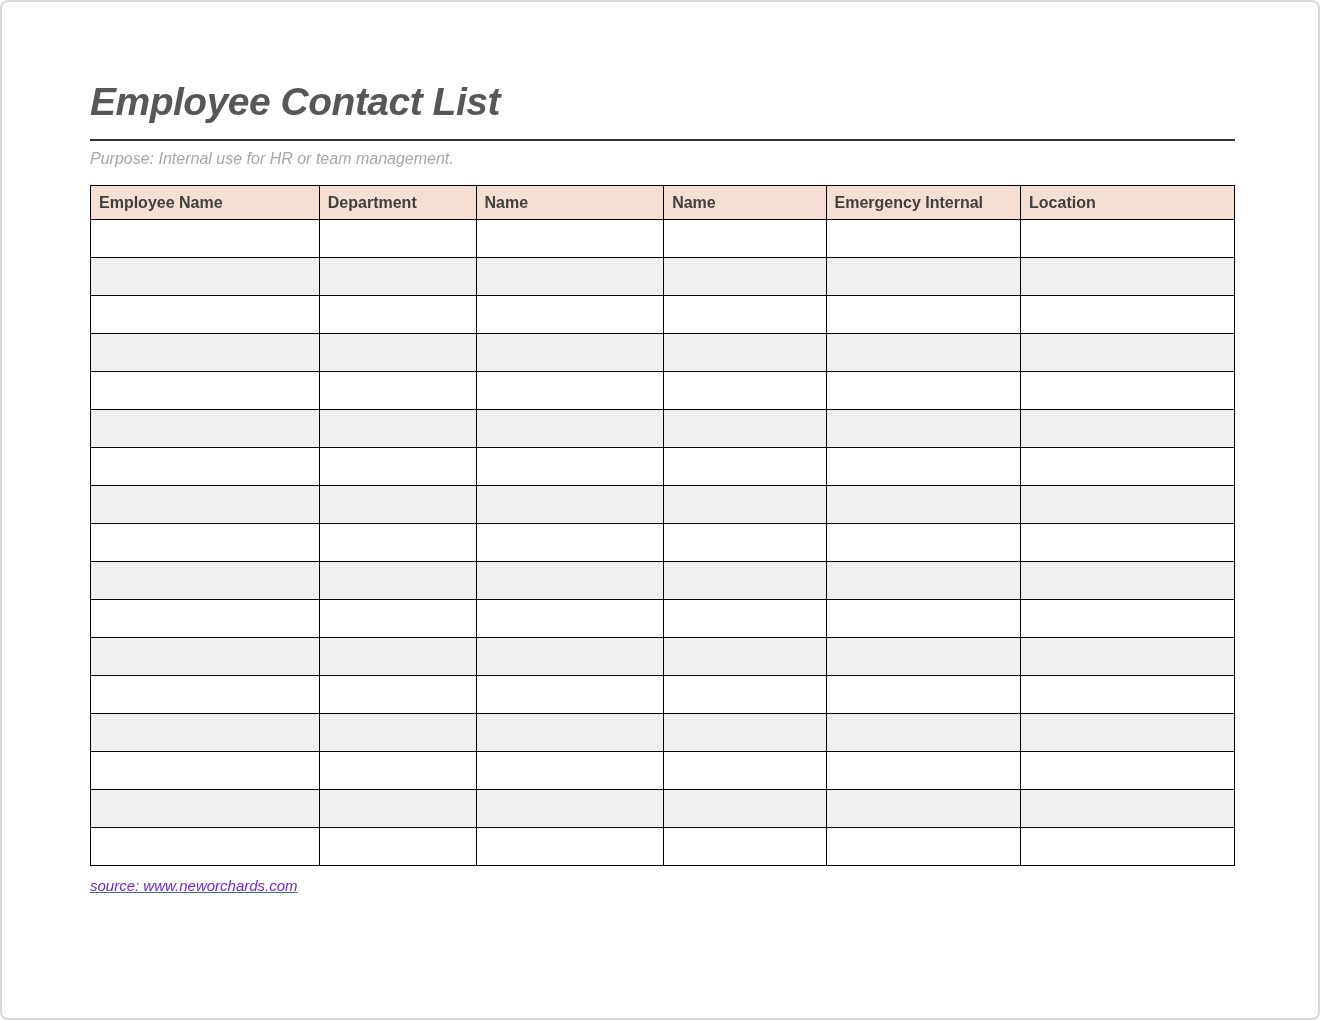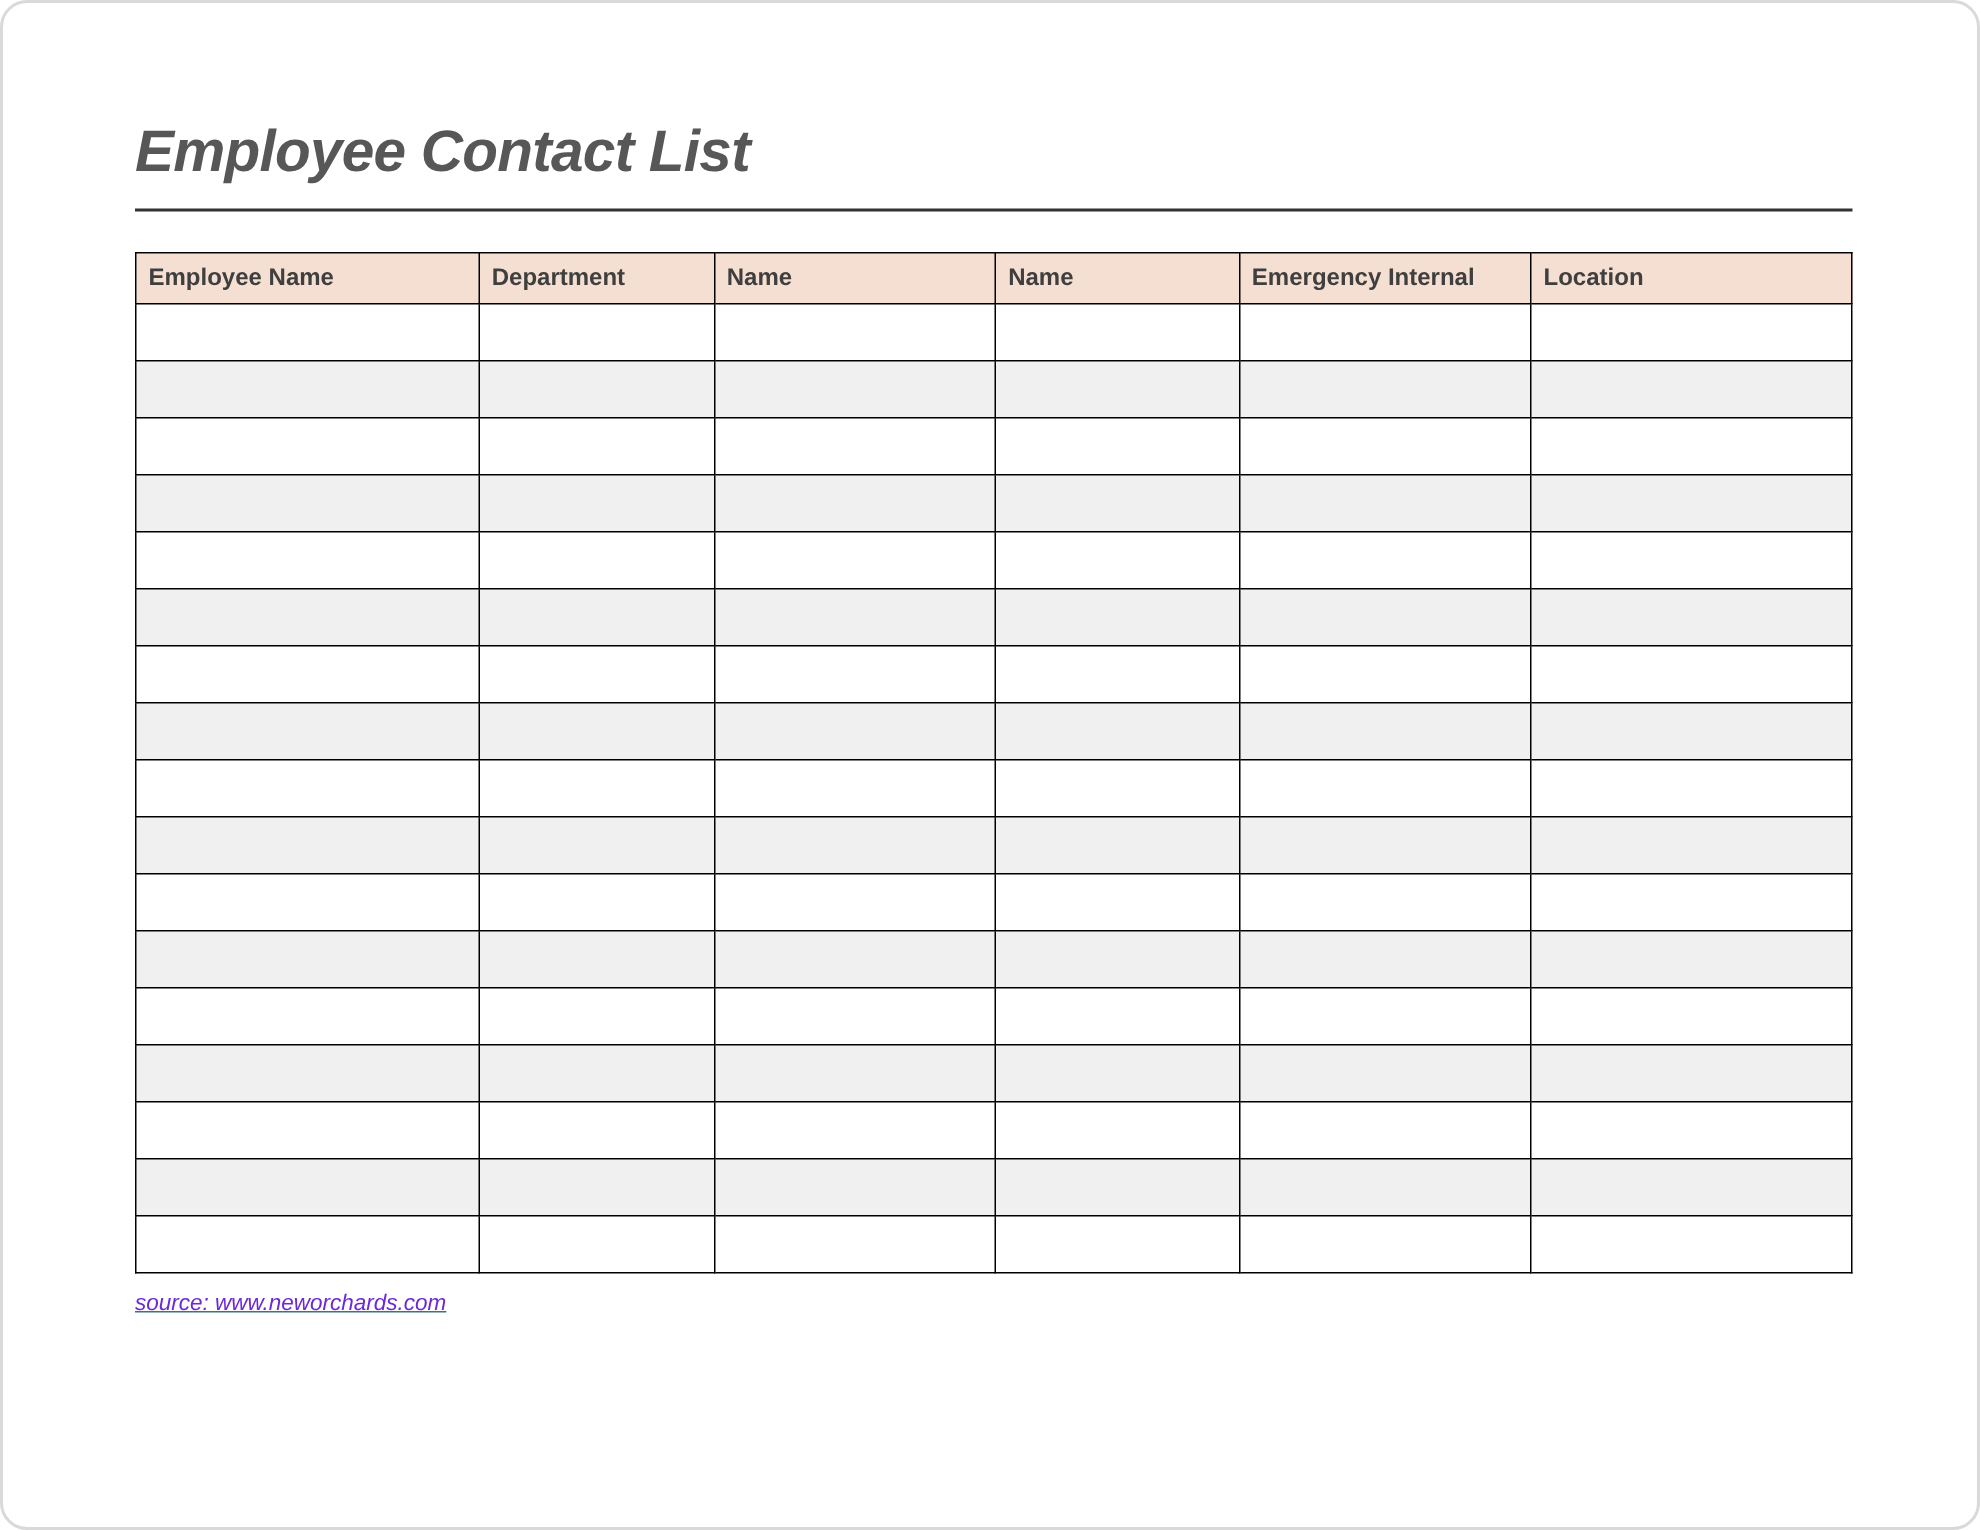--- a/index.html
+++ b/index.html
@@ -8,21 +8,21 @@
     font-family: "Liberation Sans", sans-serif;
     width: 1320px;
     height: 1020px;
     overflow: hidden;
   }
   .page {
     width: 1320px;
     height: 1020px;
     background: #ffffff;
     border: 2px solid #d9d9d9;
-    border-radius: 18px;
+    border-radius: 8px;
     position: relative;
   }
   .content {
     position: absolute;
     left: 88px;
     top: 0;
     width: 1145px;
   }
   .page-title {
     margin-top: 78px;
@@ -40,21 +40,21 @@
     margin-top: 15px;
     width: 100%;
   }
   .purpose {
     margin-top: 9px;
     font-style: italic;
     font-size: 16px;
     color: #a6a6a6;
   }
   table.contact-table {
-    margin-top: 27px;
+    margin-top: 17px;
     border-collapse: collapse;
     table-layout: fixed;
     width: 1145px;
   }
   table.contact-table th {
     background: #f5dfd2;
     border: 1px solid #000000;
     height: 34px;
     text-align: left;
     vertical-align: middle;
@@ -85,20 +85,21 @@
 </head>
 <body>
 
 <div class="page">
   <div class="content">
 
     <h1 class="page-title">Employee Contact List</h1>
 
     <hr class="title-rule">
 
+    <p class="purpose">Purpose: Internal use for HR or team management.</p>
 
     <table class="contact-table">
       <colgroup>
         <col style="width:20.0%">
         <col style="width:13.7%">
         <col style="width:16.4%">
         <col style="width:14.2%">
         <col style="width:17.0%">
         <col style="width:18.7%">
       </colgroup>

